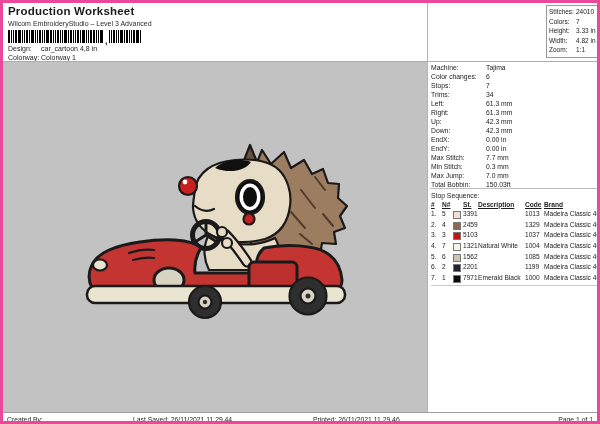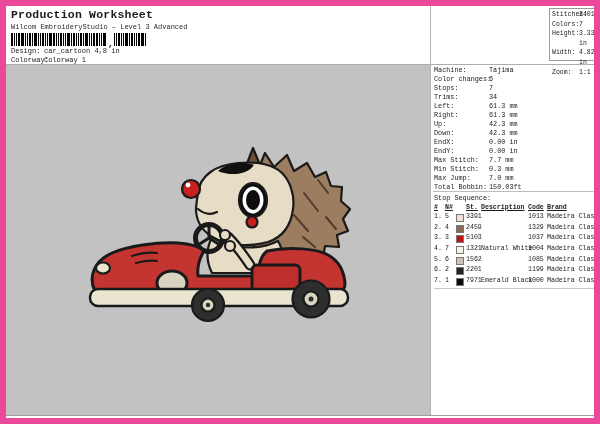--- a/index.html
+++ b/index.html
@@ -1,19 +1,19 @@
 <!DOCTYPE html>
 <html><head>
 <meta charset="utf-8">
 <style>
   html,body{margin:0;padding:0;background:#e8e8e8;}
   .page{
     width:600px;height:424px;position:relative;background:#fff;
-    border:6px solid #ec4899;box-sizing:border-box;overflow:hidden;
-    font-family:Liberation Mono, monospace;color:#1c1c1c;
+    border:3px solid #ec4899;box-sizing:border-box;overflow:hidden;
+    font-family:Liberation Sans, sans-serif;color:#1c1c1c;
   }
   .abs{position:absolute;}
   .t7{font-size:7px;line-height:9px;}
   .t68{font-size:6.8px;line-height:9px;}
   .t65{font-size:6.5px;line-height:9.6px;}
   .title{font-size:11.5px;font-weight:bold;line-height:13px;letter-spacing:.2px;}
   .subtitle{font-size:7px;color:#2a2a2a;}
   .lbl{display:inline-block;width:33px;}
   .barcode{display:flex;height:13px;align-items:stretch;}
   .barcode i{background:#000;display:block;height:13px;margin-right:1px;}

